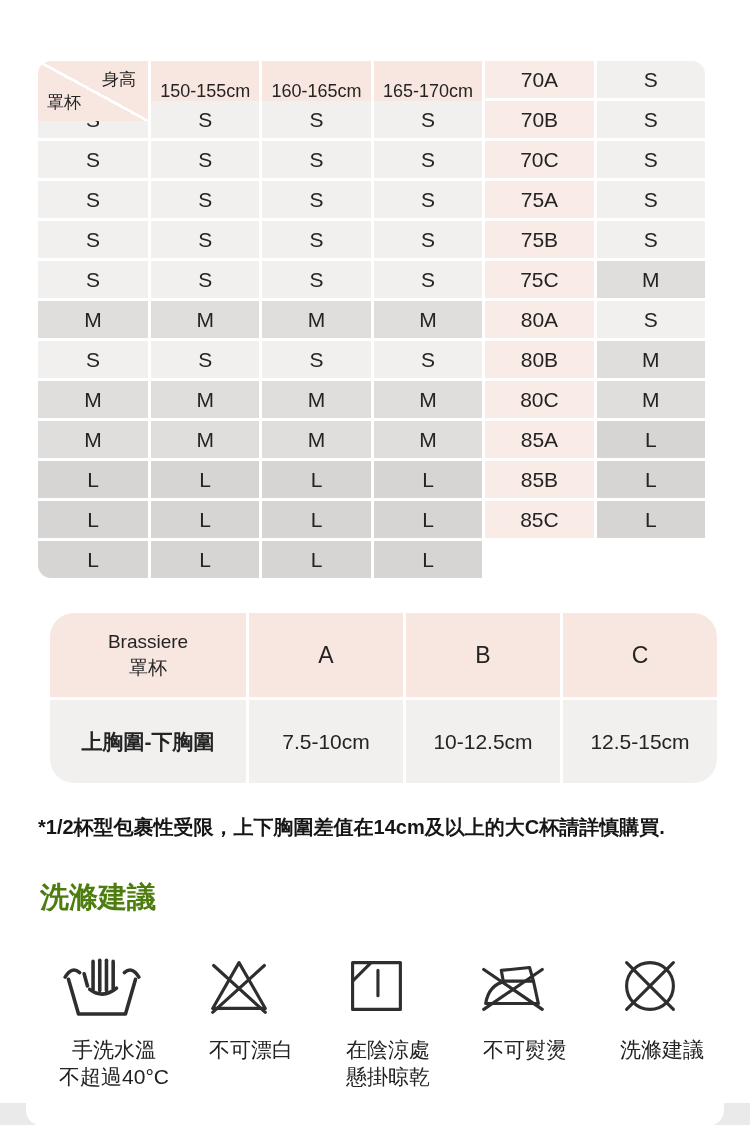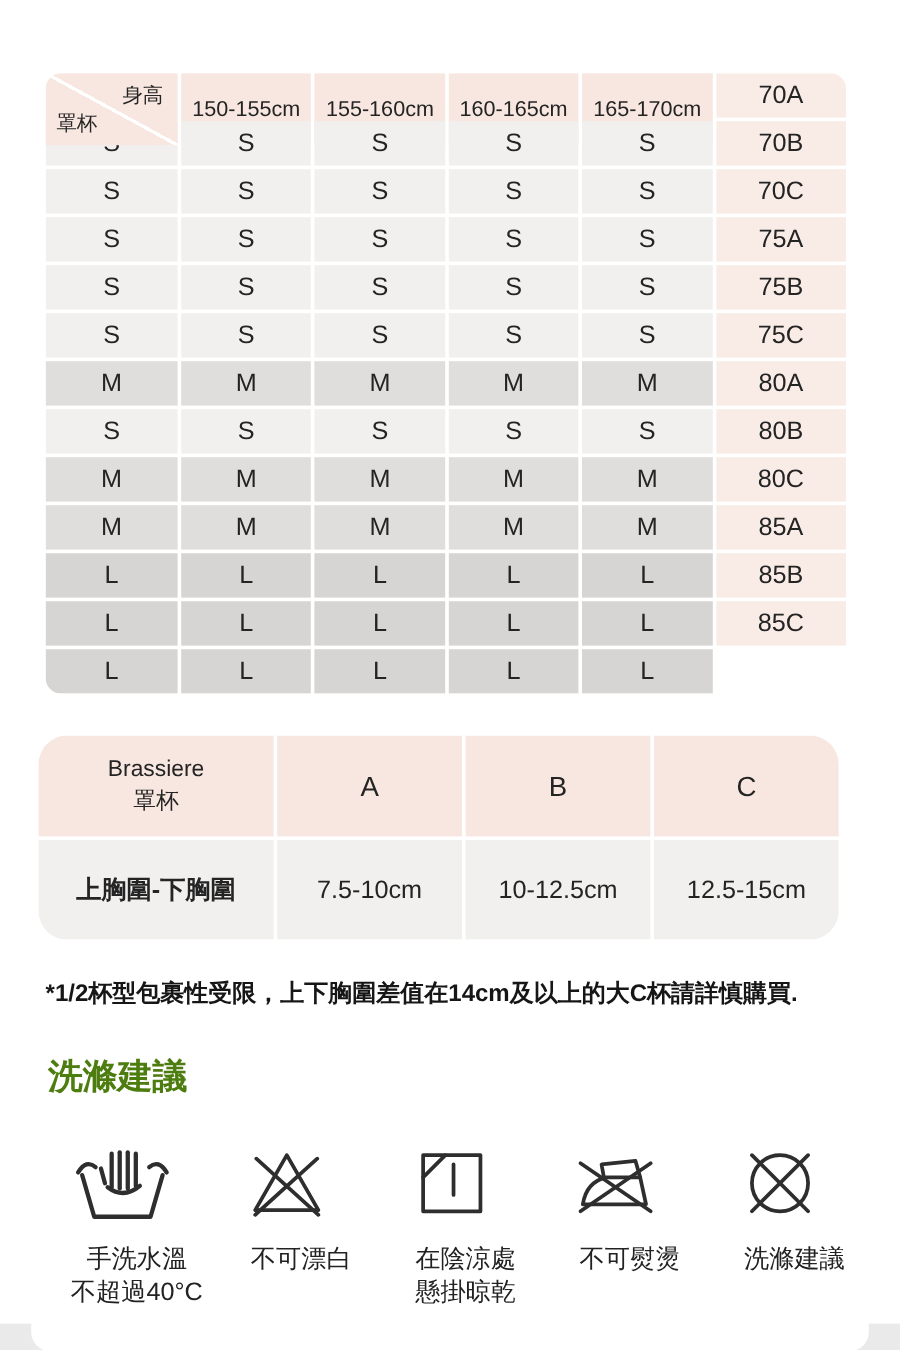--- a/index.html
+++ b/index.html
@@ -45,21 +45,21 @@
   }
   .corner .c-top{position:absolute;top:7px;right:12px;font-size:17px;}
   .corner .c-bottom{position:absolute;bottom:7px;left:9px;font-size:17px;}
   .rowlab{background:var(--label-pink,#f9ece6);}
   .sz-s{background:var(--size-s-bg,#f1f0ee);}
   .sz-m{background:var(--size-m-bg,#dfdedc);}
   .sz-l{background:var(--size-l-bg,#d6d5d3);}
 
   
   .cup-table{
-    margin:35px 0 0 6px;width:667px;
+    margin:35px 0 0 24px;width:667px;
     display:grid;grid-template-columns:196px 1fr 1fr 1fr;
     grid-template-rows:84px 83px;gap:3px;
     border-radius:24px;overflow:hidden;
   }
   .cup-table .cell{
     display:flex;flex-direction:column;align-items:center;justify-content:center;
     font-size:21px;color:#242424;line-height:26px;
   }
   .cup-table .chead{background:var(--header-pink,#f8e7e0);font-size:19px;}
   .cup-table .chead.collabel{font-size:23px;}
@@ -93,21 +93,20 @@
 <div class="bottom-strip"></div>
 
 <div class="card">
 
   <div class="size-table" id="sizeGrid">
     <div class="cell corner">
       <span class="c-top">身高</span>
       <span class="c-bottom">罩杯</span>
     </div>
     <div class="cell head">150-155cm</div>
-    <div class="cell head">155-160cm</div>
     <div class="cell head">160-165cm</div>
     <div class="cell head">165-170cm</div>
 
   <div class="cell rowlab">70A</div>
       <div class="cell sz-s">S</div>
       <div class="cell sz-s">S</div>
       <div class="cell sz-s">S</div>
       <div class="cell sz-s">S</div>
       <div class="cell sz-s">S</div>
       <div class="cell rowlab">70B</div>

